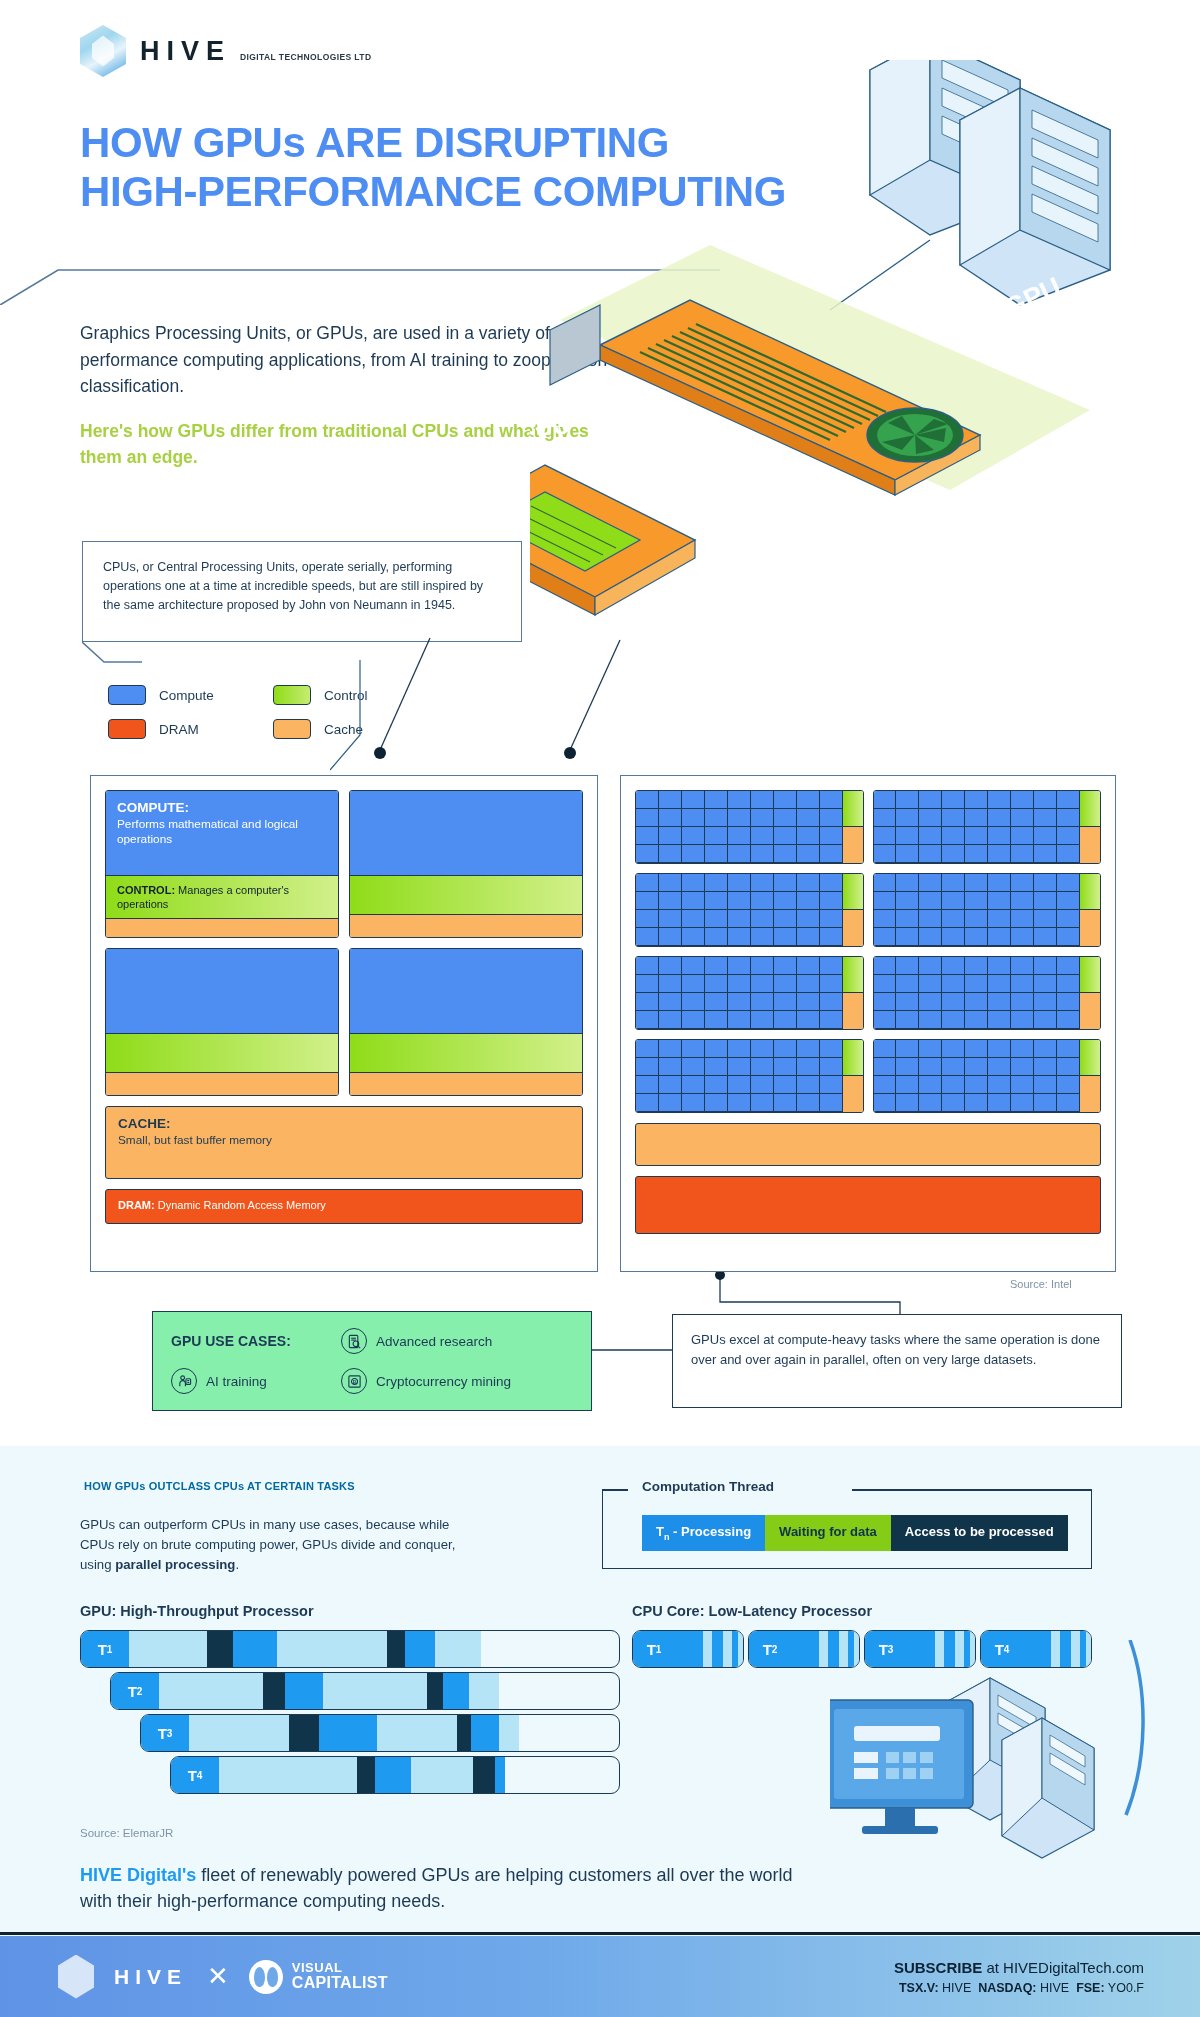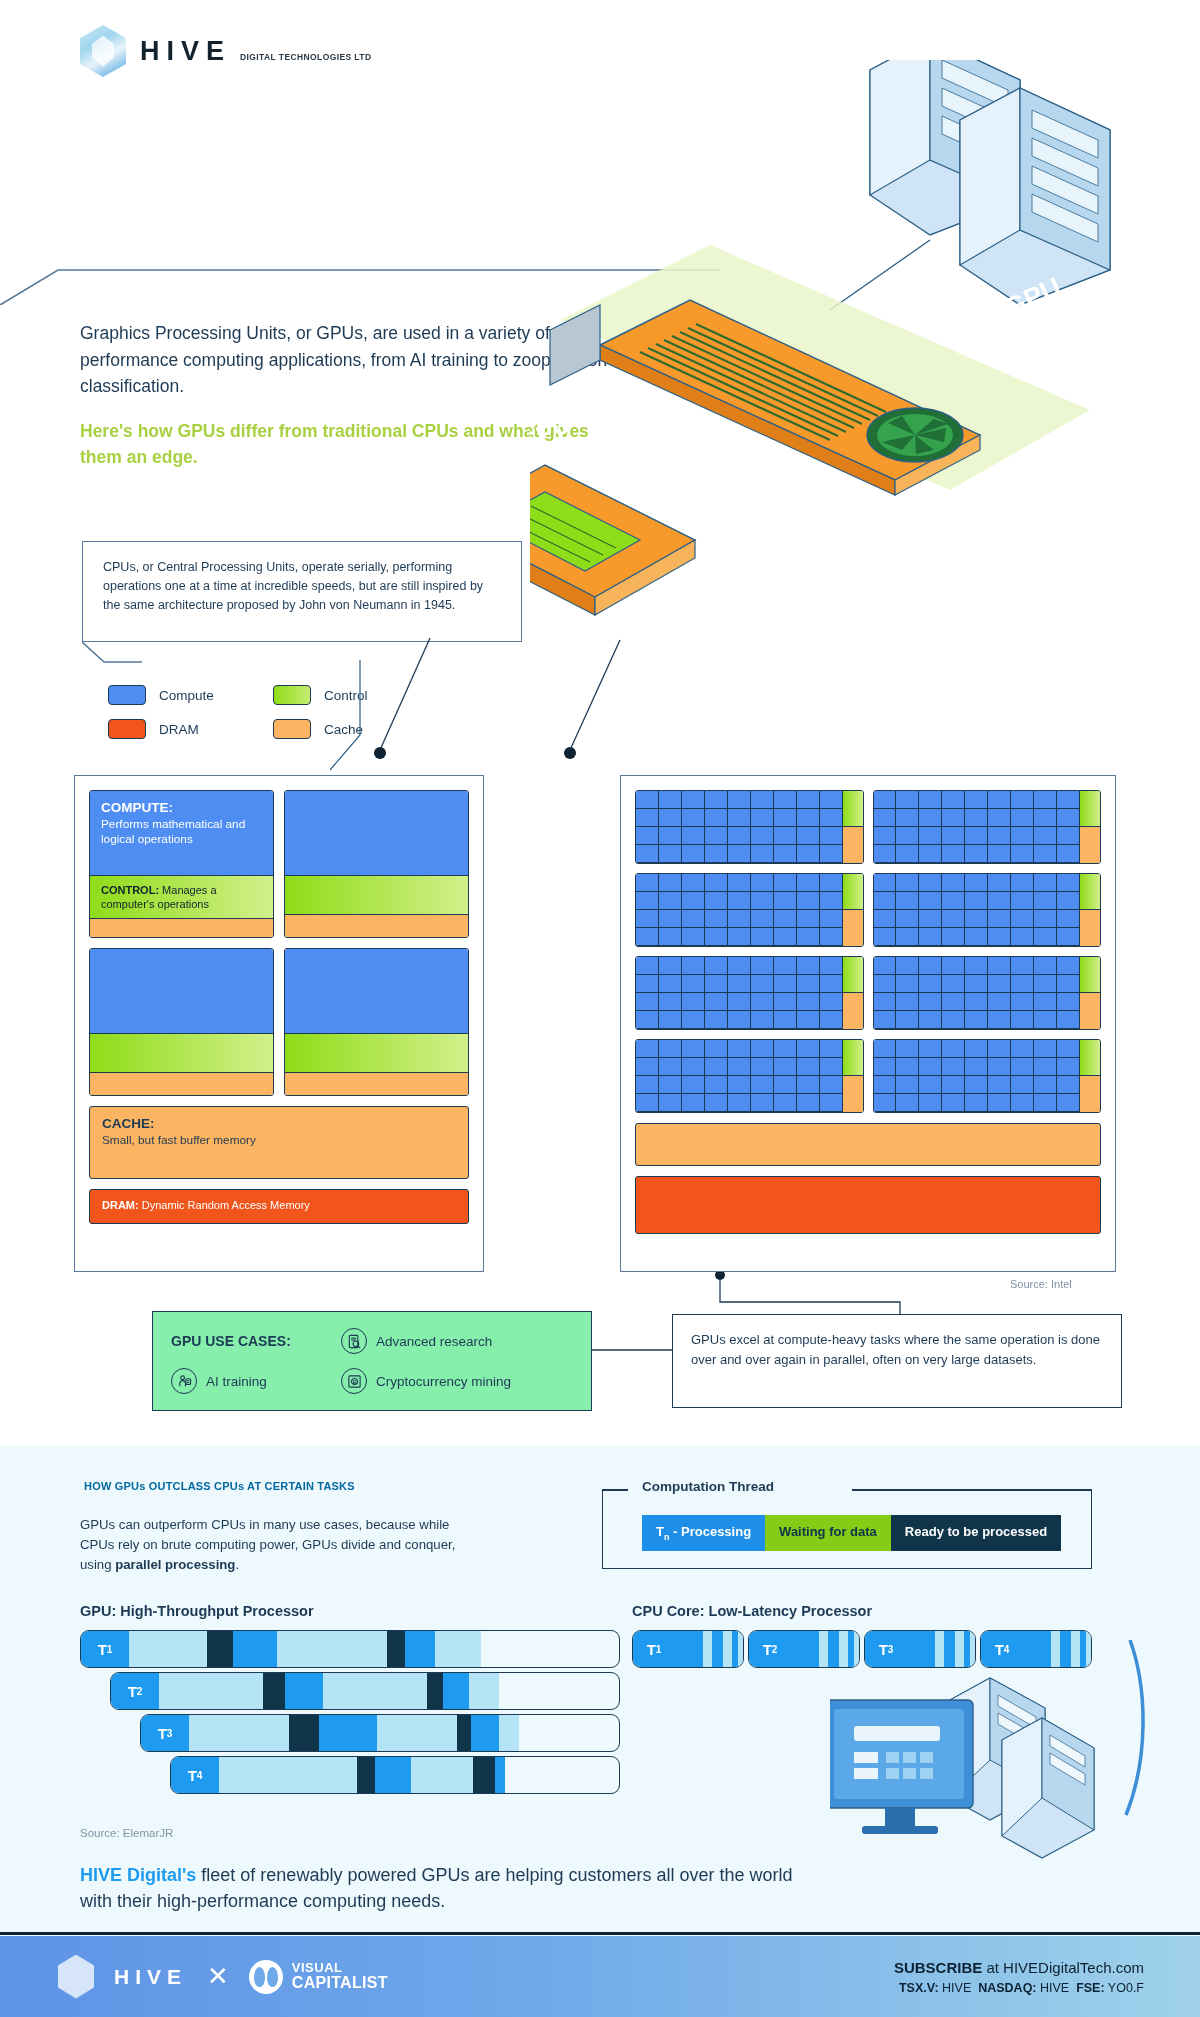--- a/index.html
+++ b/index.html
@@ -74,21 +74,21 @@
   .sw.control { background:linear-gradient(90deg,#8fdc18,#c6ec72); }
   .sw.dram    { background:#f1551c; }
   .sw.cache   { background:#fbb461; }
   .legend-label { font-size:13.5px; color:#1d3a55; }
 
   
   .illus { position:absolute; left:530px; top:60px; width:680px; height:620px; }
 
   
   .arch-cpu {
-    position:absolute; left:74px; top:775px; width:410px; height:497px;
+    position:absolute; left:90px; top:775px; width:508px; height:497px;
     border:1.6px solid #56799a; background:#fff; padding:14px;
   }
   .arch-gpu {
     position:absolute; left:620px; top:775px; width:496px; height:497px;
     border:1.6px solid #56799a; background:#fff; padding:14px;
   }
 
   .core-grid { display:grid; grid-template-columns:1fr 1fr; gap:10px; }
   .core {
     border:1.4px solid #1d3a55; border-radius:3px; overflow:hidden;
@@ -279,20 +279,24 @@
     <div class="hex-logo">
       <div class="hx"></div>
         <div class="hx-in"></div>
     </div>
     <div class="wordmark">
       <span class="hv">HIVE</span>
       <span class="tag">DIGITAL TECHNOLOGIES LTD</span>
     </div>
   </div>
 
+  <div class="title">
+    <div>HOW GPUs ARE DISRUPTING</div>
+    <div>HIGH-PERFORMANCE COMPUTING</div>
+  </div>
 
   <svg class="title-rule" viewBox="0 0 720 40">
     <polyline points="0,40 58,5 720,5" fill="none" stroke="#56799a" stroke-width="1.6"></polyline>
   </svg>
 
   <div class="intro">Graphics Processing Units, or GPUs, are used in a variety of high-performance computing applications, from AI training to zooplankton classification.</div>
   <div class="intro-accent">Here's how GPUs differ from traditional CPUs and what gives them an edge.</div>
 
   <div class="cpu-note">
     <span>CPUs, or Central Processing Units, operate serially, performing operations one at a time at incredible speeds, but are still inspired by the same architecture proposed by John von Neumann in 1945.</span>
@@ -875,21 +879,21 @@
 
   <div class="ct-box"></div>
   <div class="ct-top-left"></div>
   <div class="ct-top-right"></div>
   <div class="ct-title">Computation Thread</div>
   <div class="ct-legend">
     <div class="ct-seg proc">
       <span>T</span><sub style="font-size:9px">n</sub><span> - Processing</span>
     </div>
     <div class="ct-seg wait">Waiting for data</div>
-    <div class="ct-seg ready">Ready to be processed</div>
+    <div class="ct-seg ready">Access to be processed</div>
   </div>
 
   <div class="gpu-tl-title">GPU: High-Throughput Processor</div>
   <div class="cpu-tl-title">CPU Core: Low-Latency Processor</div>
 
   <div class="gpu-tl" id="gpu-tl">
       <div class="tl-row" style="margin-left: 0px;">
         <div class="tl-lab">T<sub>1</sub></div>
         <div class="seg-w" style="width: 78px;"></div>
         <div class="seg-r" style="width: 26px;"></div>

